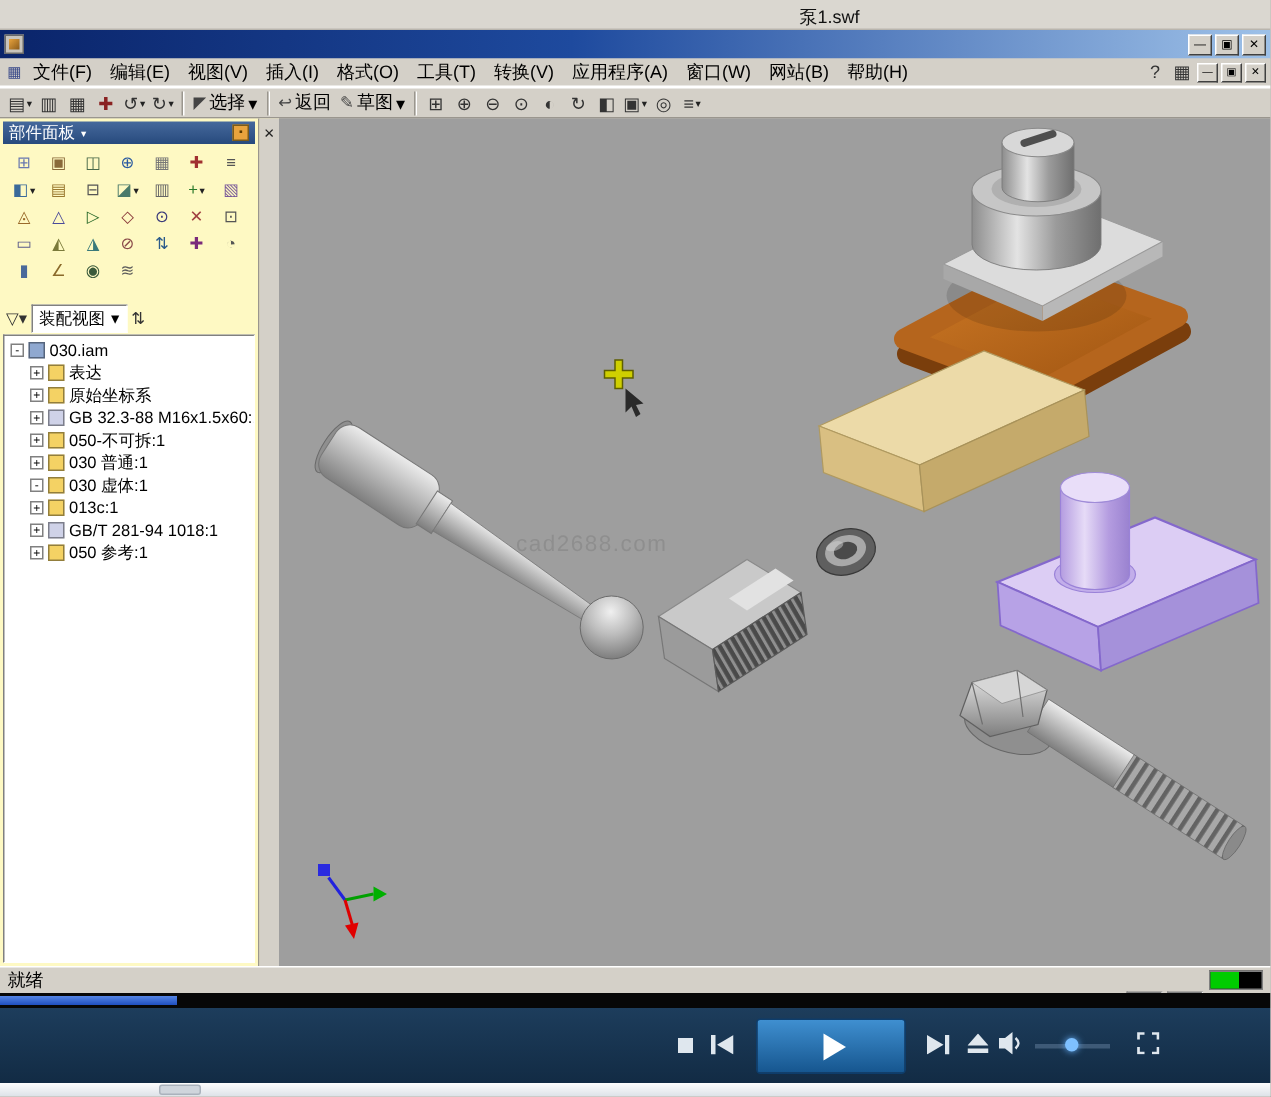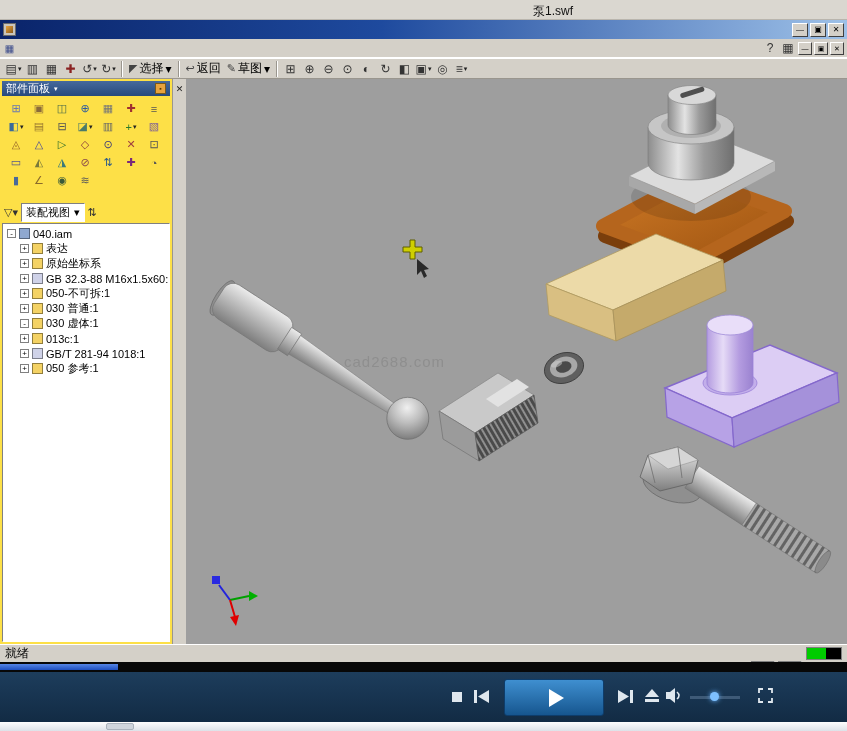--- a/index.html
+++ b/index.html
@@ -41,21 +41,21 @@
     color: #333; font-size: 12px; padding: 0 1px; }
   .tb-icon .dd, .pdd { font-size: 7px; color: #222; margin-left: 1px; }
   .tb-sep { width: 2px; height: 16px; border-left: 1px solid #9a968e; border-right: 1px solid #fff; margin: 0 3px; }
   .tb-combo { display: flex; align-items: center; gap: 2px; padding: 1px 3px; color: #000; }
   .tb-combo .glyph { font-size: 11px; color: #444; }
 
   
   .main { height: 565px; display: flex; }
 
   
-  .left-panel { width: 186px; background: #fde047; display: flex; flex: none; }
+  .left-panel { width: 186px; background: #fef9c3; display: flex; flex: none; }
   .panel-body { flex: 1; display: flex; flex-direction: column; border-right: 1px solid #9a968e; overflow: hidden; }
   .panel-gutter { width: 13px; flex: none; padding-top: 2px; text-align: center; background: #d4d0c8; }
   .gutter-close { font-size: 9px; color: #222; cursor: default; }
   .panel-header { height: 15px; margin: 2px 2px 1px 2px; padding: 0 4px; display: flex; align-items: center;
     background: linear-gradient(180deg,#46699c,#274a7d); color: #fff; font-size: 11px; }
   .hdr-arrow { font-size: 7px; margin-left: 4px; }
   .hdr-pin { margin-left: auto; width: 11px; height: 11px; background: #e8a33d; border: 1px solid #7a5a1a;
     font-size: 7px; line-height: 9px; text-align: center; color: #5a3a00; }
   .icon-grid { display: flex; flex-wrap: wrap; gap: 1px; padding: 3px 5px; width: 172px; }
   .pi { width: 22px; height: 17px; display: flex; align-items: center; justify-content: center; font-size: 11px; color:#444; }
@@ -116,20 +116,33 @@
   <span class="app-icon"></span>
   <span class="win-btns">
     <span class="win-btn">—</span>
     <span class="win-btn">▣</span>
     <span class="win-btn">✕</span>
   </span>
 </div>
 
 <div class="menubar">
   <span class="mdi-icon">▦</span>
+  <span class="menu-items">
+    <span class="menu-item">文件(F)</span>
+      <span class="menu-item">编辑(E)</span>
+      <span class="menu-item">视图(V)</span>
+      <span class="menu-item">插入(I)</span>
+      <span class="menu-item">格式(O)</span>
+      <span class="menu-item">工具(T)</span>
+      <span class="menu-item">转换(V)</span>
+      <span class="menu-item">应用程序(A)</span>
+      <span class="menu-item">窗口(W)</span>
+      <span class="menu-item">网站(B)</span>
+      <span class="menu-item">帮助(H)</span>
+  </span>
   <span class="menu-right">
     <span class="menu-extra">?</span>
     <span class="menu-extra">▦</span>
     <span class="mini-btn">—</span>
     <span class="mini-btn">▣</span>
     <span class="mini-btn">✕</span>
   </span>
 </div>
 
 <div class="toolbar">
@@ -370,21 +383,21 @@
           <span>装配视图</span>
           <span class="dd">▾</span>
         </span>
         <span class="mt-icon">⇅</span>
       </div>
 
       <div class="tree">
         <div class="tree-row">
           <span class="exp">-</span>
           <span class="t-icon" style="background:#8fa8d0"></span>
-          <span class="t-label">040.iam</span>
+          <span class="t-label">030.iam</span>
         </div>
         <div>
           <div class="tree-row" style="padding-left: 17px;">
               <span class="exp">+</span>
               <span class="t-icon" style="background: rgb(244, 210, 100);"></span>
               <span class="t-label">表达</span>
             </div>
             <div class="tree-row" style="padding-left: 17px;">
               <span class="exp">+</span>
               <span class="t-icon" style="background: rgb(244, 210, 100);"></span>

